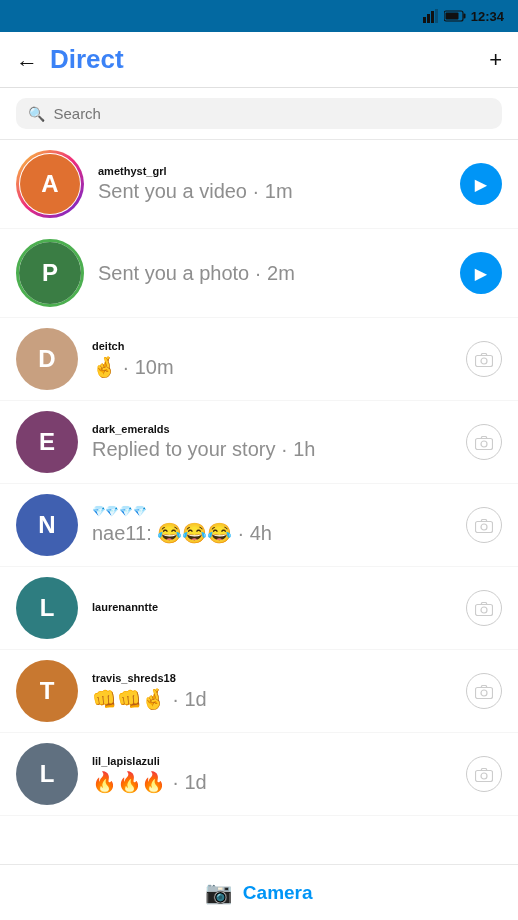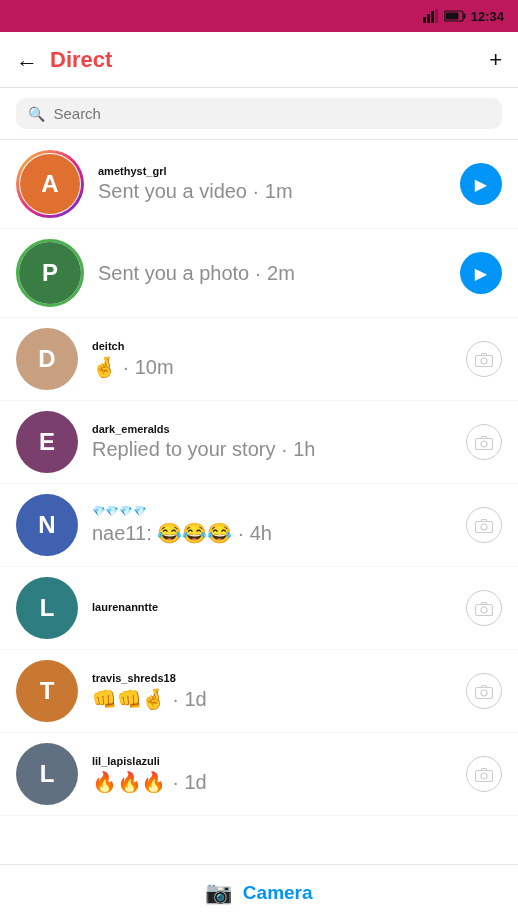--- a/index.html
+++ b/index.html
@@ -7,21 +7,21 @@
       width: 518px;
       min-height: 920px;
       font-family: -apple-system, BlinkMacSystemFont, 'Segoe UI', sans-serif;
       background: #fff;
       color: #262626;
       overflow-x: hidden;
     }
 
     
     .status-bar {
-      background: #be185d;
+      background: #0369a1;
       height: 32px;
       display: flex;
       align-items: center;
       justify-content: flex-end;
       padding: 0 14px;
       gap: 6px;
     }
     .status-icons {
       display: flex;
       align-items: center;
@@ -45,23 +45,23 @@
     }
     .header-back {
       font-size: 22px;
       cursor: pointer;
       color: #111;
       margin-right: 12px;
       background: none;
       border: none;
     }
     .header-title {
-      font-size: 22px;
+      font-size: 26px;
       font-weight: 700;
-      color: #ef4444;
+      color: #3b82f6;
       flex: 1;
     }
     .header-add {
       font-size: 22px;
       cursor: pointer;
       color: #111;
       background: none;
       border: none;
     }
 

